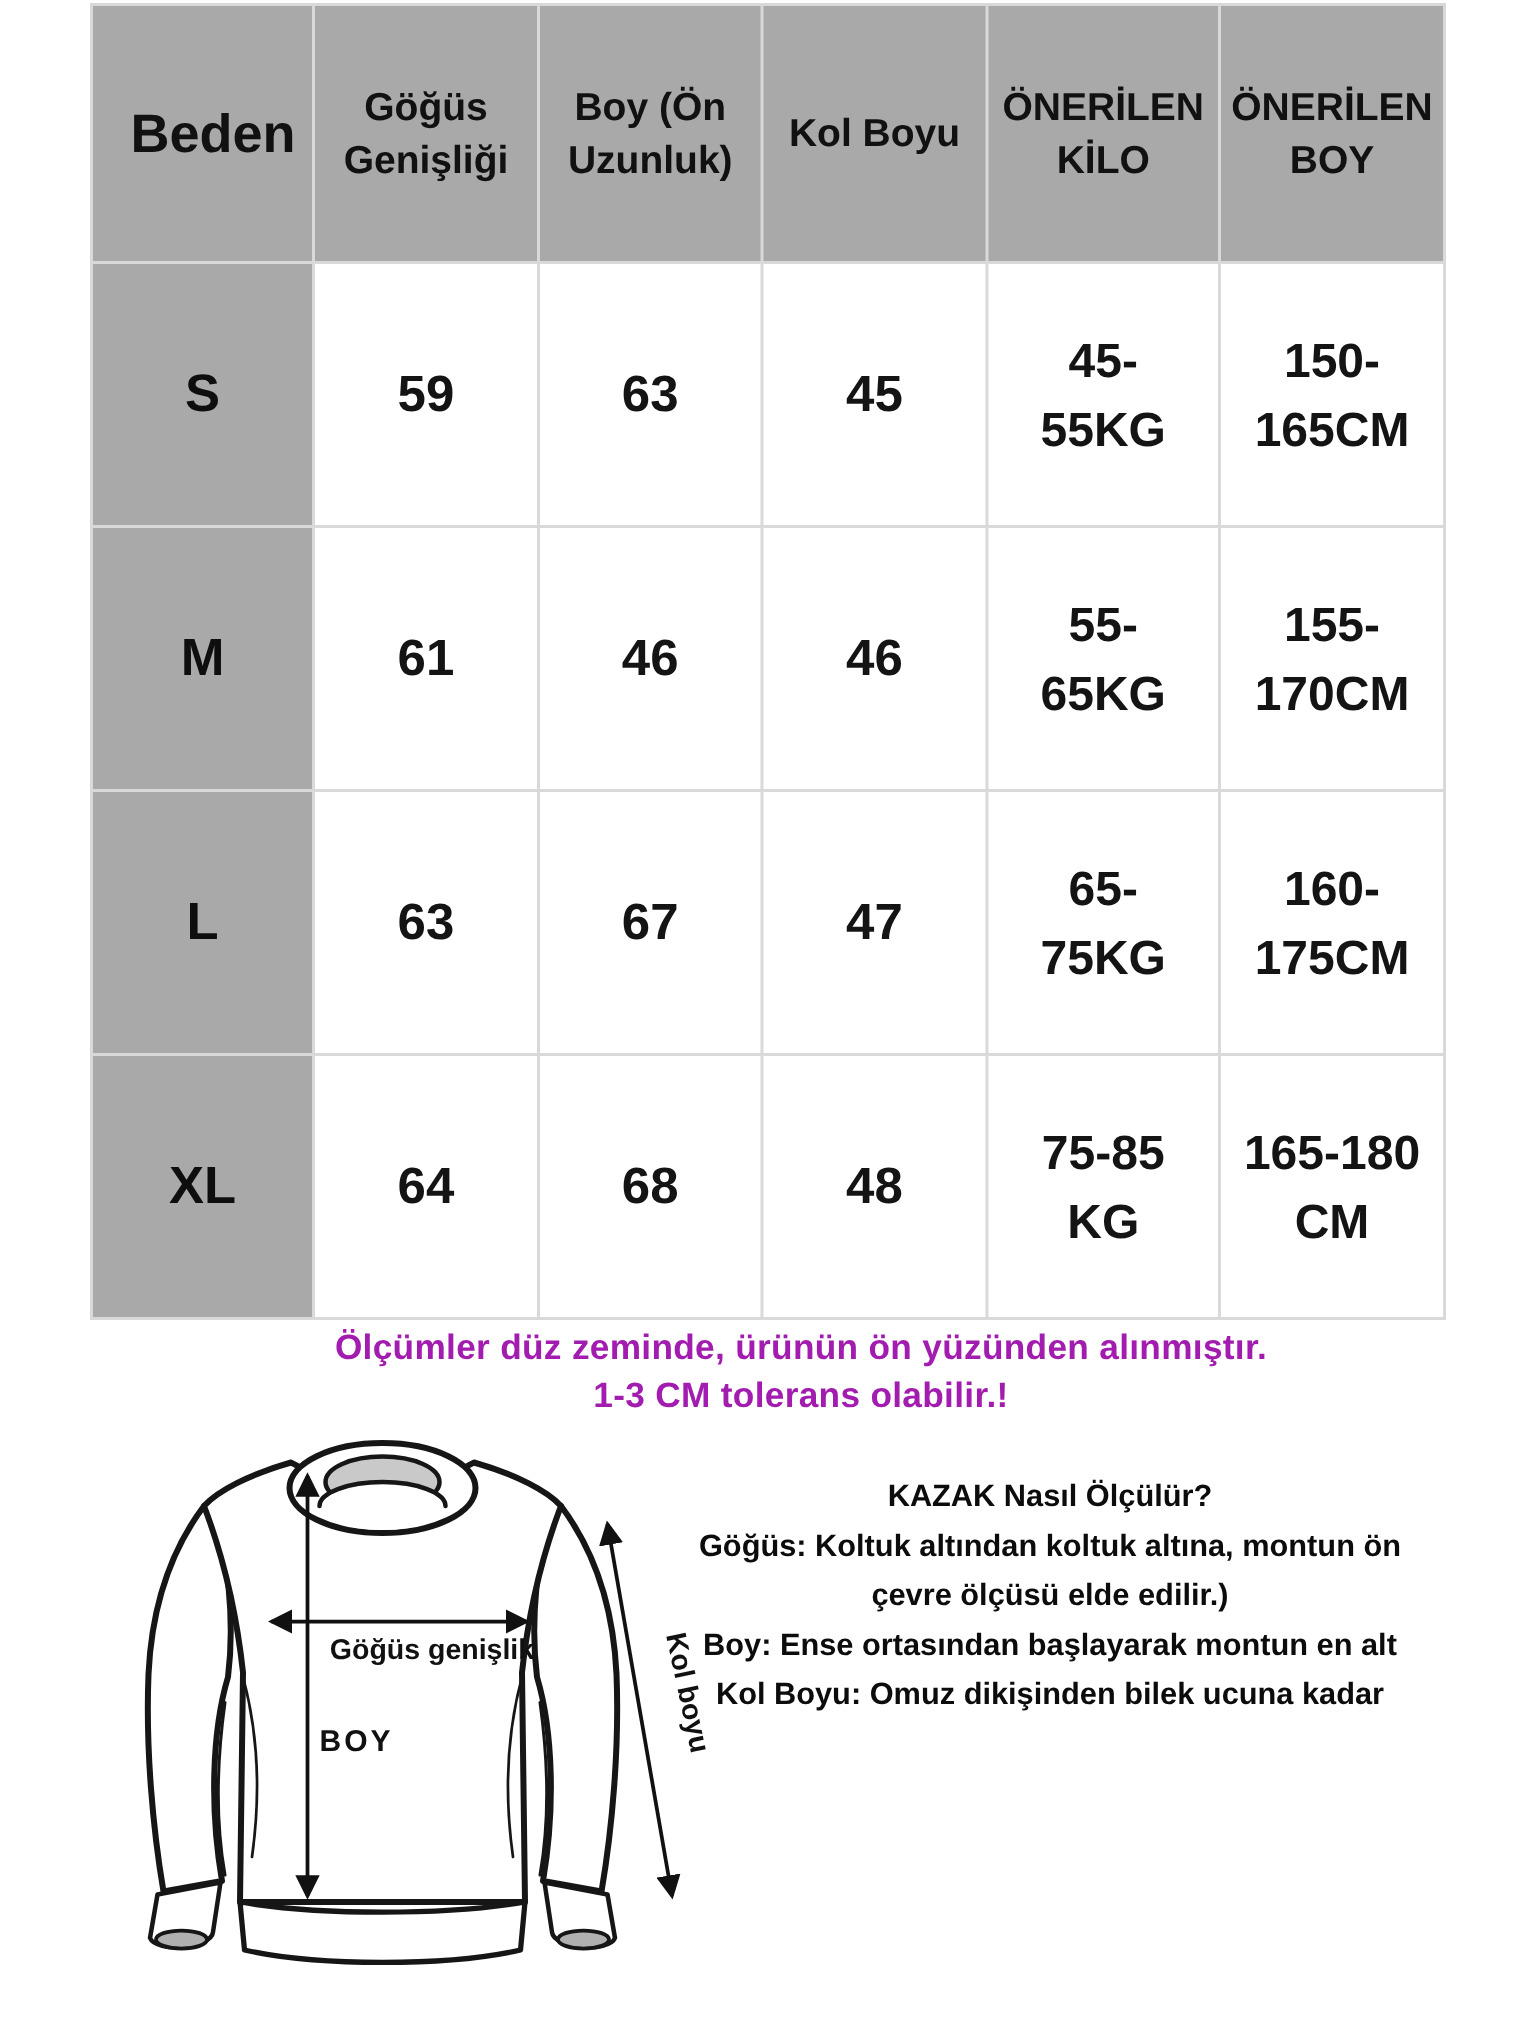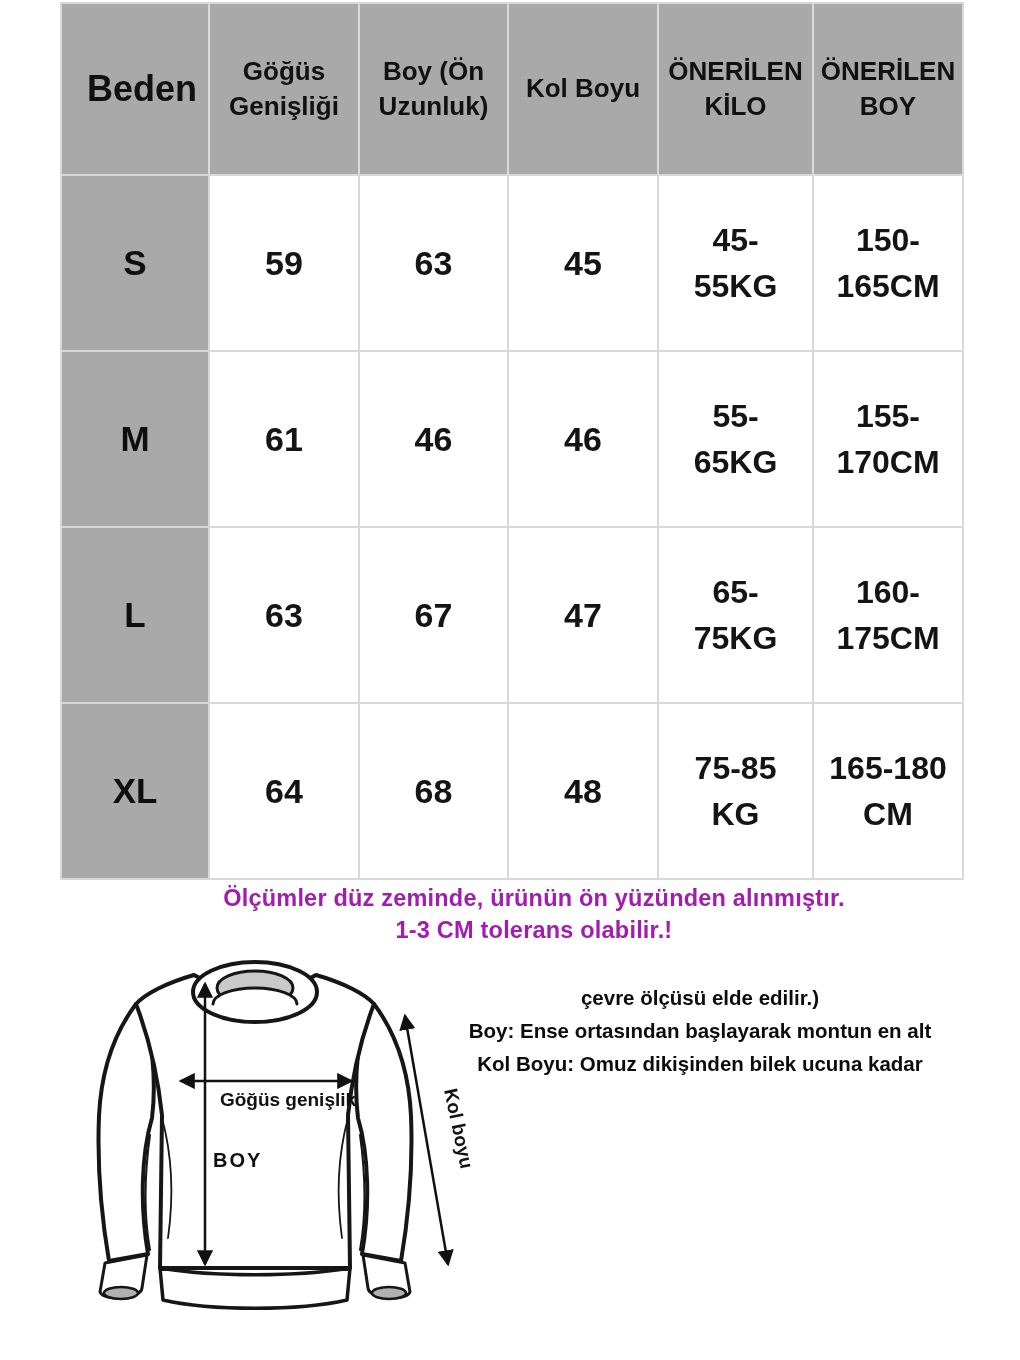--- a/index.html
+++ b/index.html
@@ -153,16 +153,18 @@
     <line x1="121" y1="131" x2="291" y2="131" marker-start="url(#arw)" marker-end="url(#arw)"></line>
     <line x1="345" y1="66" x2="388" y2="314" marker-start="url(#arw)" marker-end="url(#arw)"></line>
   </g>
 
   <text class="dia-label" x="228" y="156" font-size="19" text-anchor="middle">Göğüs genişlik</text>
   <text class="dia-label" x="153" y="217" font-size="20" letter-spacing="2">BOY</text>
   <text class="dia-label" transform="translate(384,140) rotate(78)" font-size="19">Kol boyu</text>
 </svg>
 
 <div class="instructions">
+  <div>KAZAK Nasıl Ölçülür?</div>
+  <div>Göğüs: Koltuk altından koltuk altına, montun ön</div>
   <div>çevre ölçüsü elde edilir.)</div>
   <div>Boy: Ense ortasından başlayarak montun en alt</div>
   <div>Kol Boyu: Omuz dikişinden bilek ucuna kadar</div>
 </div>
 
 </body></html>

